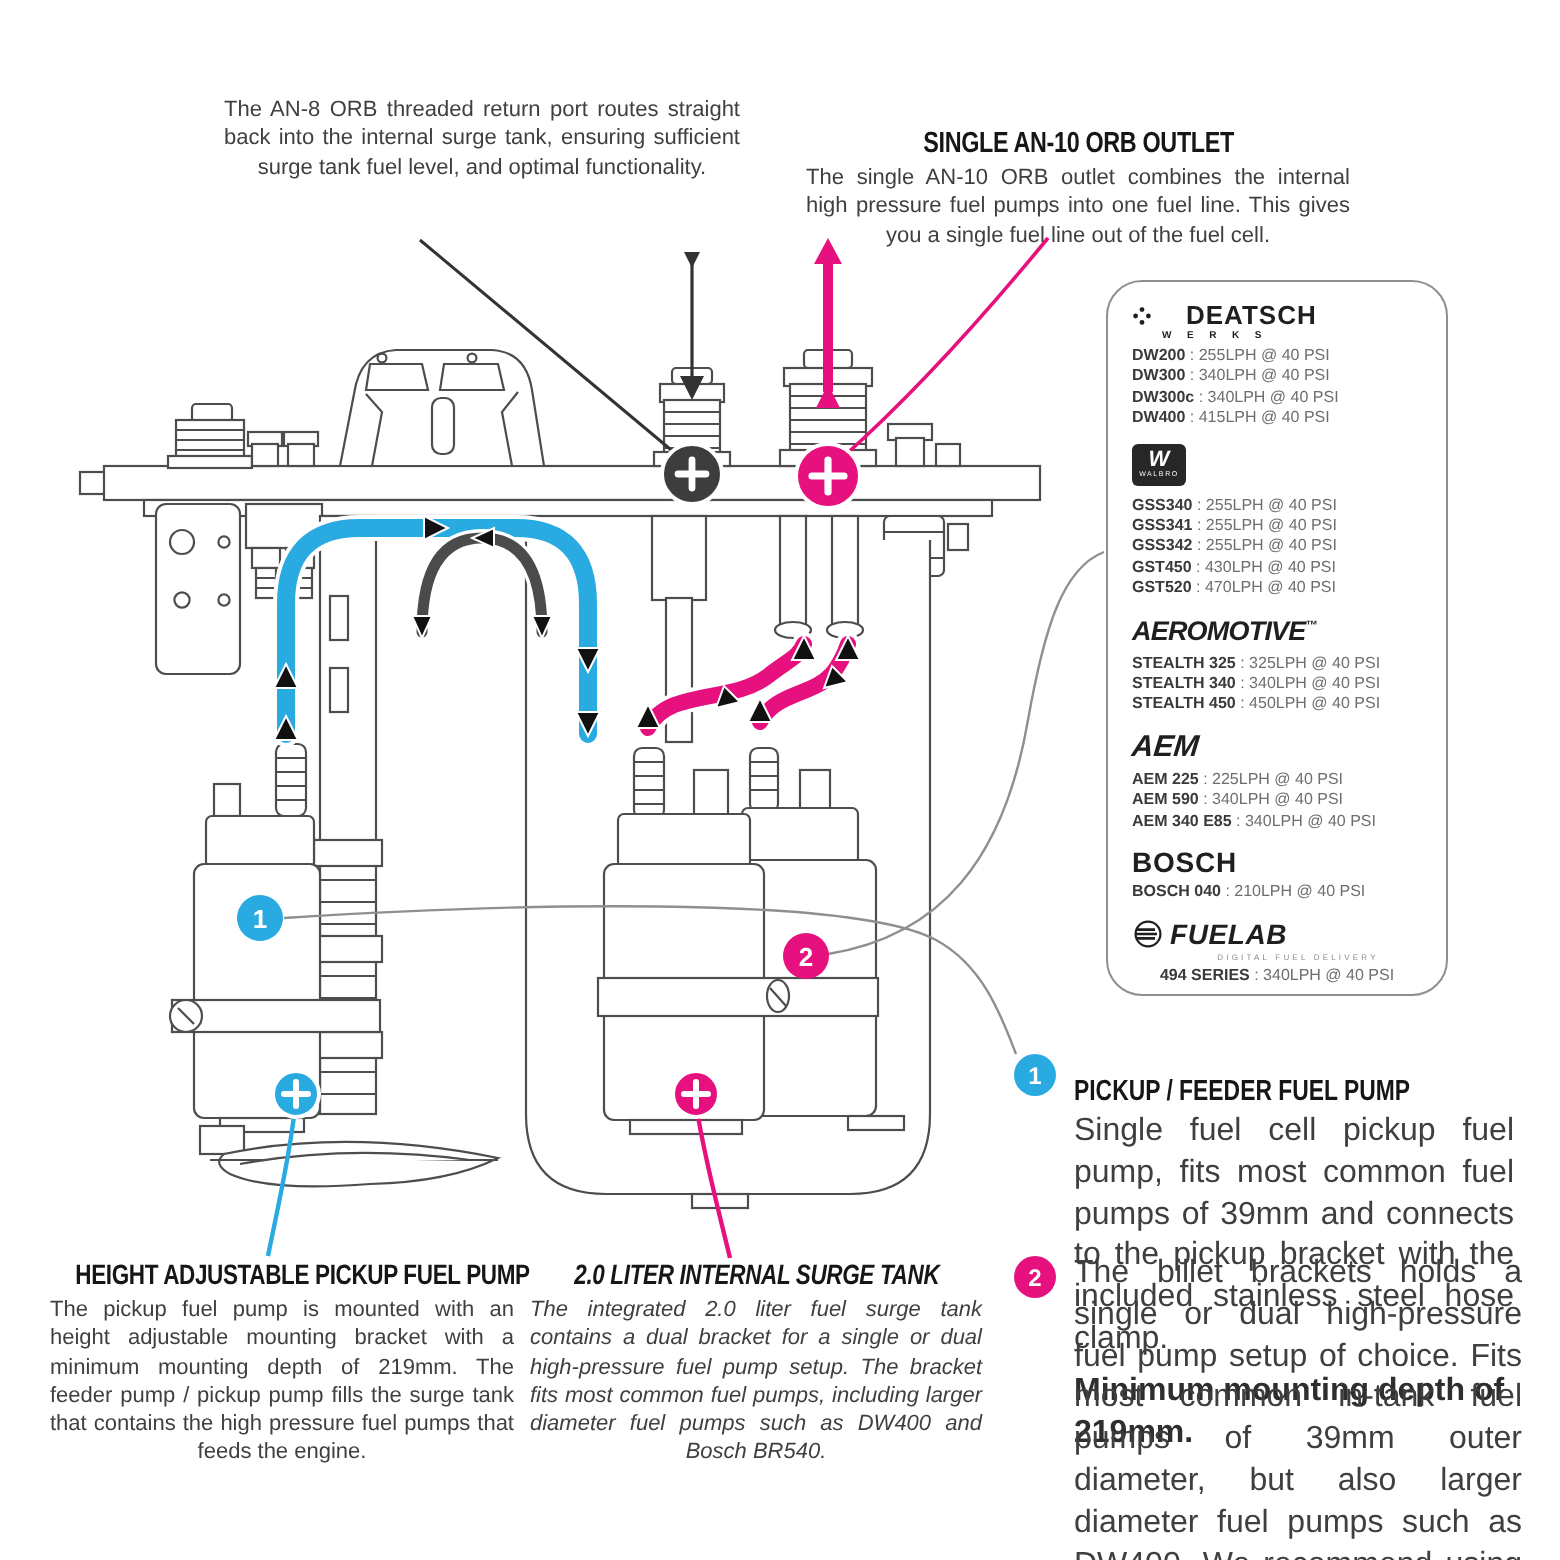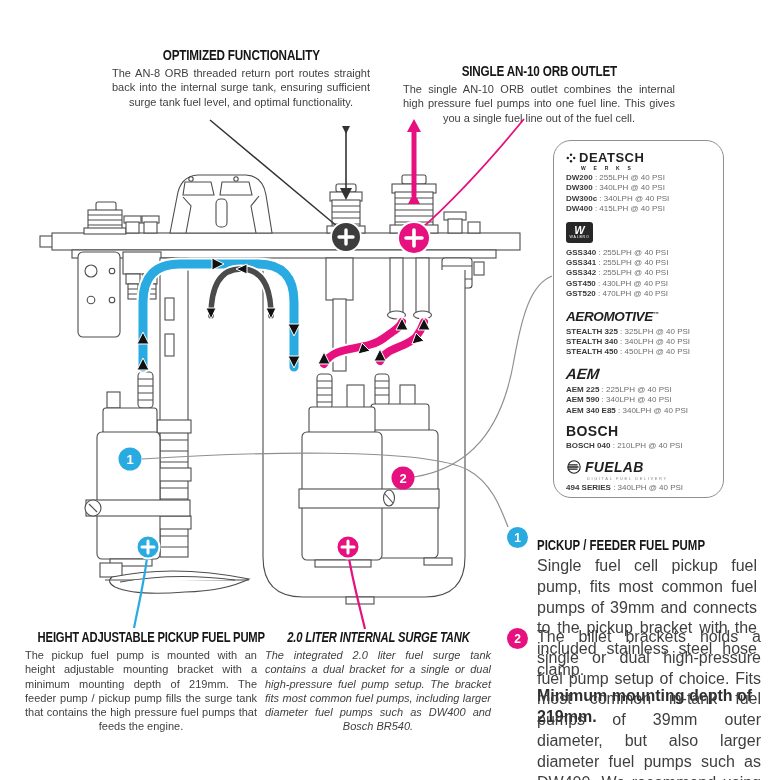--- a/index.html
+++ b/index.html
@@ -16,21 +16,21 @@
   .numsec p{margin:0;font-size:16px;line-height:1.3;color:#3f3f3f;text-align:justify;}
   .numsec .note{margin-top:5px;font-weight:bold;color:#2e2e2e;text-align:left;}
   .badge{position:absolute;width:21px;height:21px;border-radius:50%;color:#fff;font-weight:bold;
          font-size:12px;display:flex;align-items:center;justify-content:center;}
   .pump-panel{position:absolute;left:553px;top:140px;width:171px;height:358px;box-sizing:border-box;
               border:1.5px solid #8f8f8f;border-radius:18px;padding:9px 12px 6px 12px;background:#fff;}
   .brand-sec{margin-bottom:7px;}
   .models{margin-top:2px;}
   .model-line{font-size:8px;line-height:10.4px;color:#6e6e6e;white-space:nowrap;}
   .model-line b{color:#3a3a3a;}
-  .dw-row{display:flex;align-items:center;gap:3px;}
+  .dw-row{display:flex;align-items:center;gap:17px;}
   .dw-name{font-size:13px;font-weight:800;letter-spacing:.5px;color:#1f1f1f;}
   .dw-werks{font-size:5px;font-weight:bold;letter-spacing:3.2px;color:#1f1f1f;margin-left:15px;margin-top:0px;}
   .walbro{width:27px;height:21px;background:#272727;border-radius:3px;color:#fff;display:flex;
           flex-direction:column;align-items:center;justify-content:center;line-height:1;}
   .walbro .w{font-size:11px;font-weight:800;font-style:italic;}
   .walbro .wt{font-size:3.5px;letter-spacing:.8px;}
   .aero{font-size:13.5px;font-weight:800;font-style:italic;letter-spacing:-.4px;color:#1f1f1f;}
   .aero sup{font-size:6px;}
   .aem{display:inline-block;font-size:15px;font-weight:800;font-style:italic;transform:skewX(-6deg);color:#1f1f1f;}
   .boschn{font-size:14px;font-weight:800;letter-spacing:.4px;color:#1f1f1f;}
@@ -259,21 +259,20 @@
       <circle cx="130" cy="459" r="11.5" fill="#29abe2" stroke="none"></circle>
       <text x="130" y="464" text-anchor="middle" fill="#fff" stroke="none" font-family="Liberation Sans, sans-serif" font-size="13" font-weight="bold">1</text>
     </g>
     <g>
       <circle cx="403" cy="478" r="11.5" fill="#e6117e" stroke="none"></circle>
       <text x="403" y="483" text-anchor="middle" fill="#fff" stroke="none" font-family="Liberation Sans, sans-serif" font-size="13" font-weight="bold">2</text>
     </g>
   </svg>
 
   <div class="callout" style="left:112px;top:48px;width:258px;">
-    <h3><span class="cond">OPTIMIZED FUNCTIONALITY</span></h3>
     <p>The AN-8 ORB threaded return port routes straight back into the internal surge tank, ensuring sufficient surge tank fuel level, and optimal functionality.</p>
   </div>
 
   <div class="callout" style="left:403px;top:64px;width:272px;">
     <h3><span class="cond">SINGLE AN-10 ORB OUTLET</span></h3>
     <p>The single AN-10 ORB outlet combines the internal high pressure fuel pumps into one fuel line. This gives you a single fuel line out of the fuel cell.</p>
   </div>
 
   <div class="callout" style="left:25px;top:630px;width:232px;">
     <h3><span class="cond" style="font-size:12.5px">HEIGHT ADJUSTABLE PICKUP FUEL PUMP</span></h3>
@@ -354,21 +353,21 @@
       </div>
     </div>
 
     <div class="brand-sec">
       <div class="boschn">BOSCH</div>
       <div class="models">
         <div class="model-line"><b>BOSCH 040</b><span> : 210LPH @ 40 PSI</span></div>
       </div>
     </div>
 
-    <div class="brand-sec" style="margin-bottom:0;">
+    <div class="brand-sec" style="margin-bottom:0;text-align:center;">
       <div class="fuelab-row">
         <svg width="16" height="14" viewBox="0 0 16 14">
           <circle cx="8" cy="7" r="6.2" fill="none" stroke="#1f1f1f" stroke-width="1.1"></circle>
           <path d="M2.5,4.8 h9 M2,7 h10.5 M2.5,9.2 h9" stroke="#1f1f1f" stroke-width="1.3"></path>
         </svg>
         <span class="fuelab-name">FUELAB</span>
       </div>
       <div class="fuelab-tag">DIGITAL FUEL DELIVERY</div>
       <div class="models">
         <div class="model-line"><b>494 SERIES</b><span> : 340LPH @ 40 PSI</span></div>

